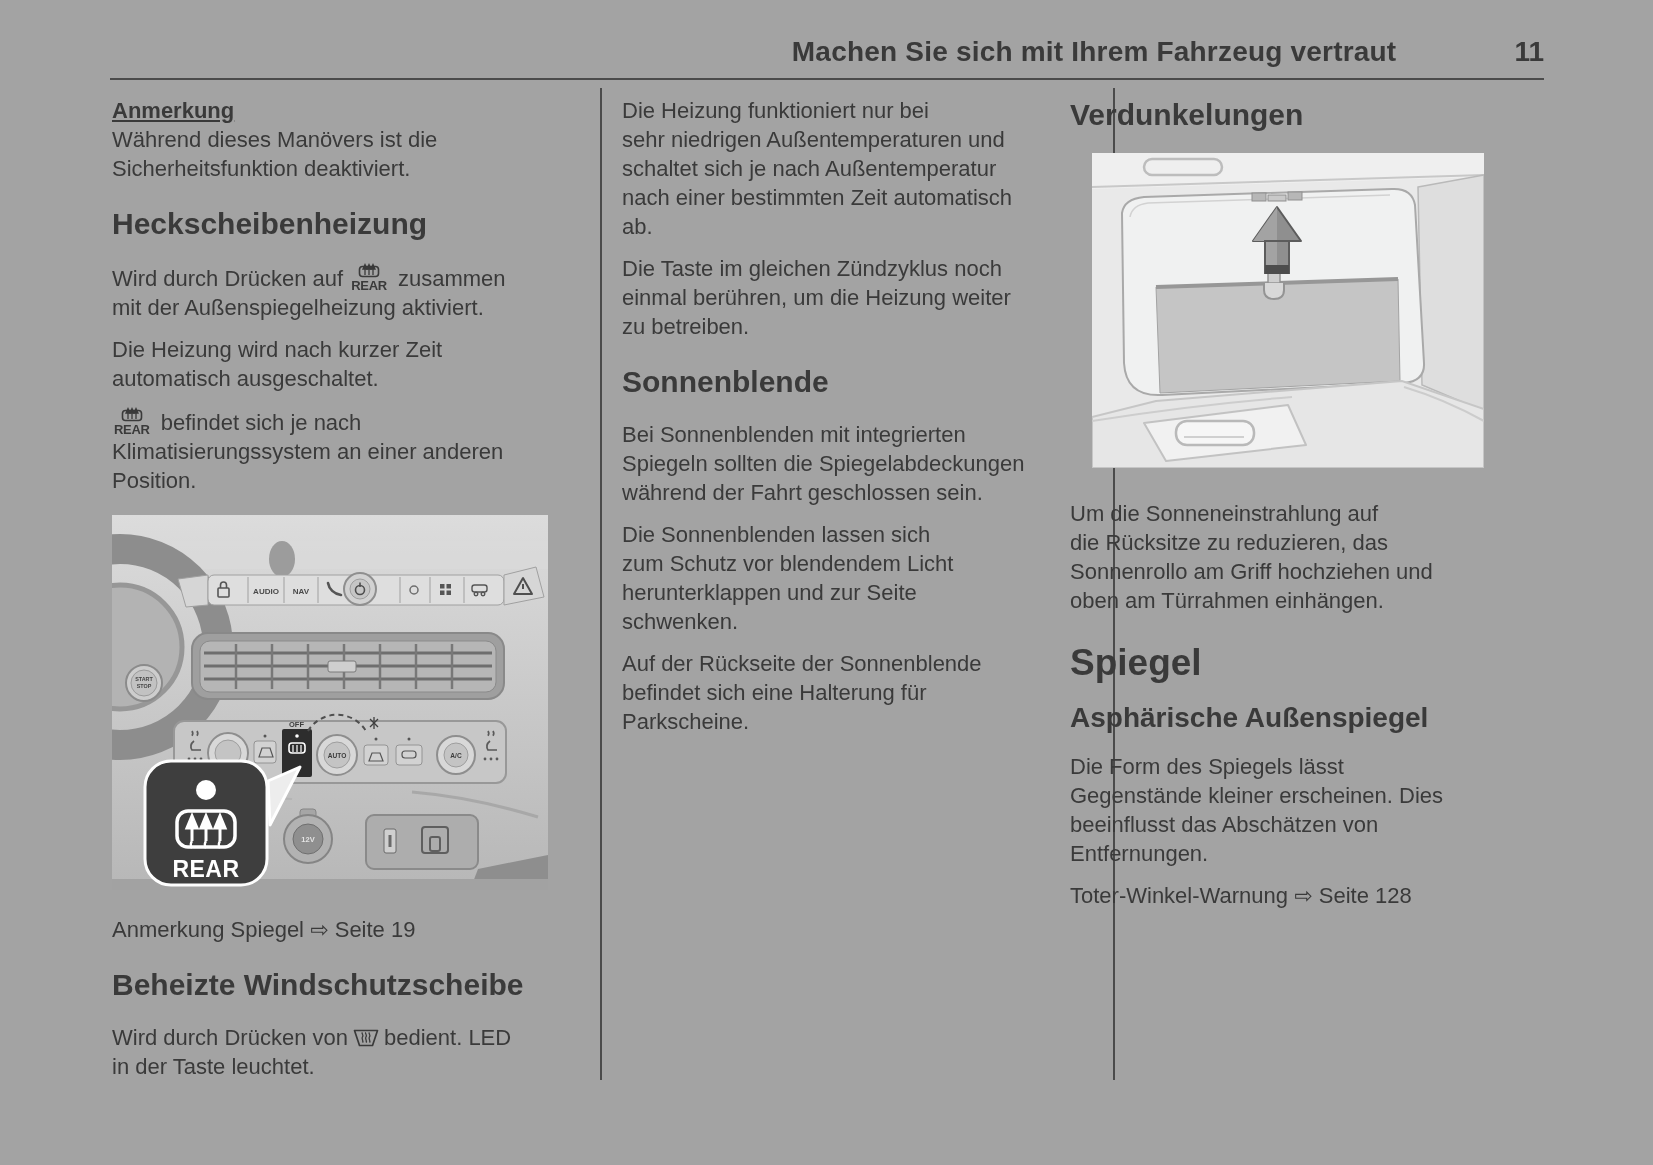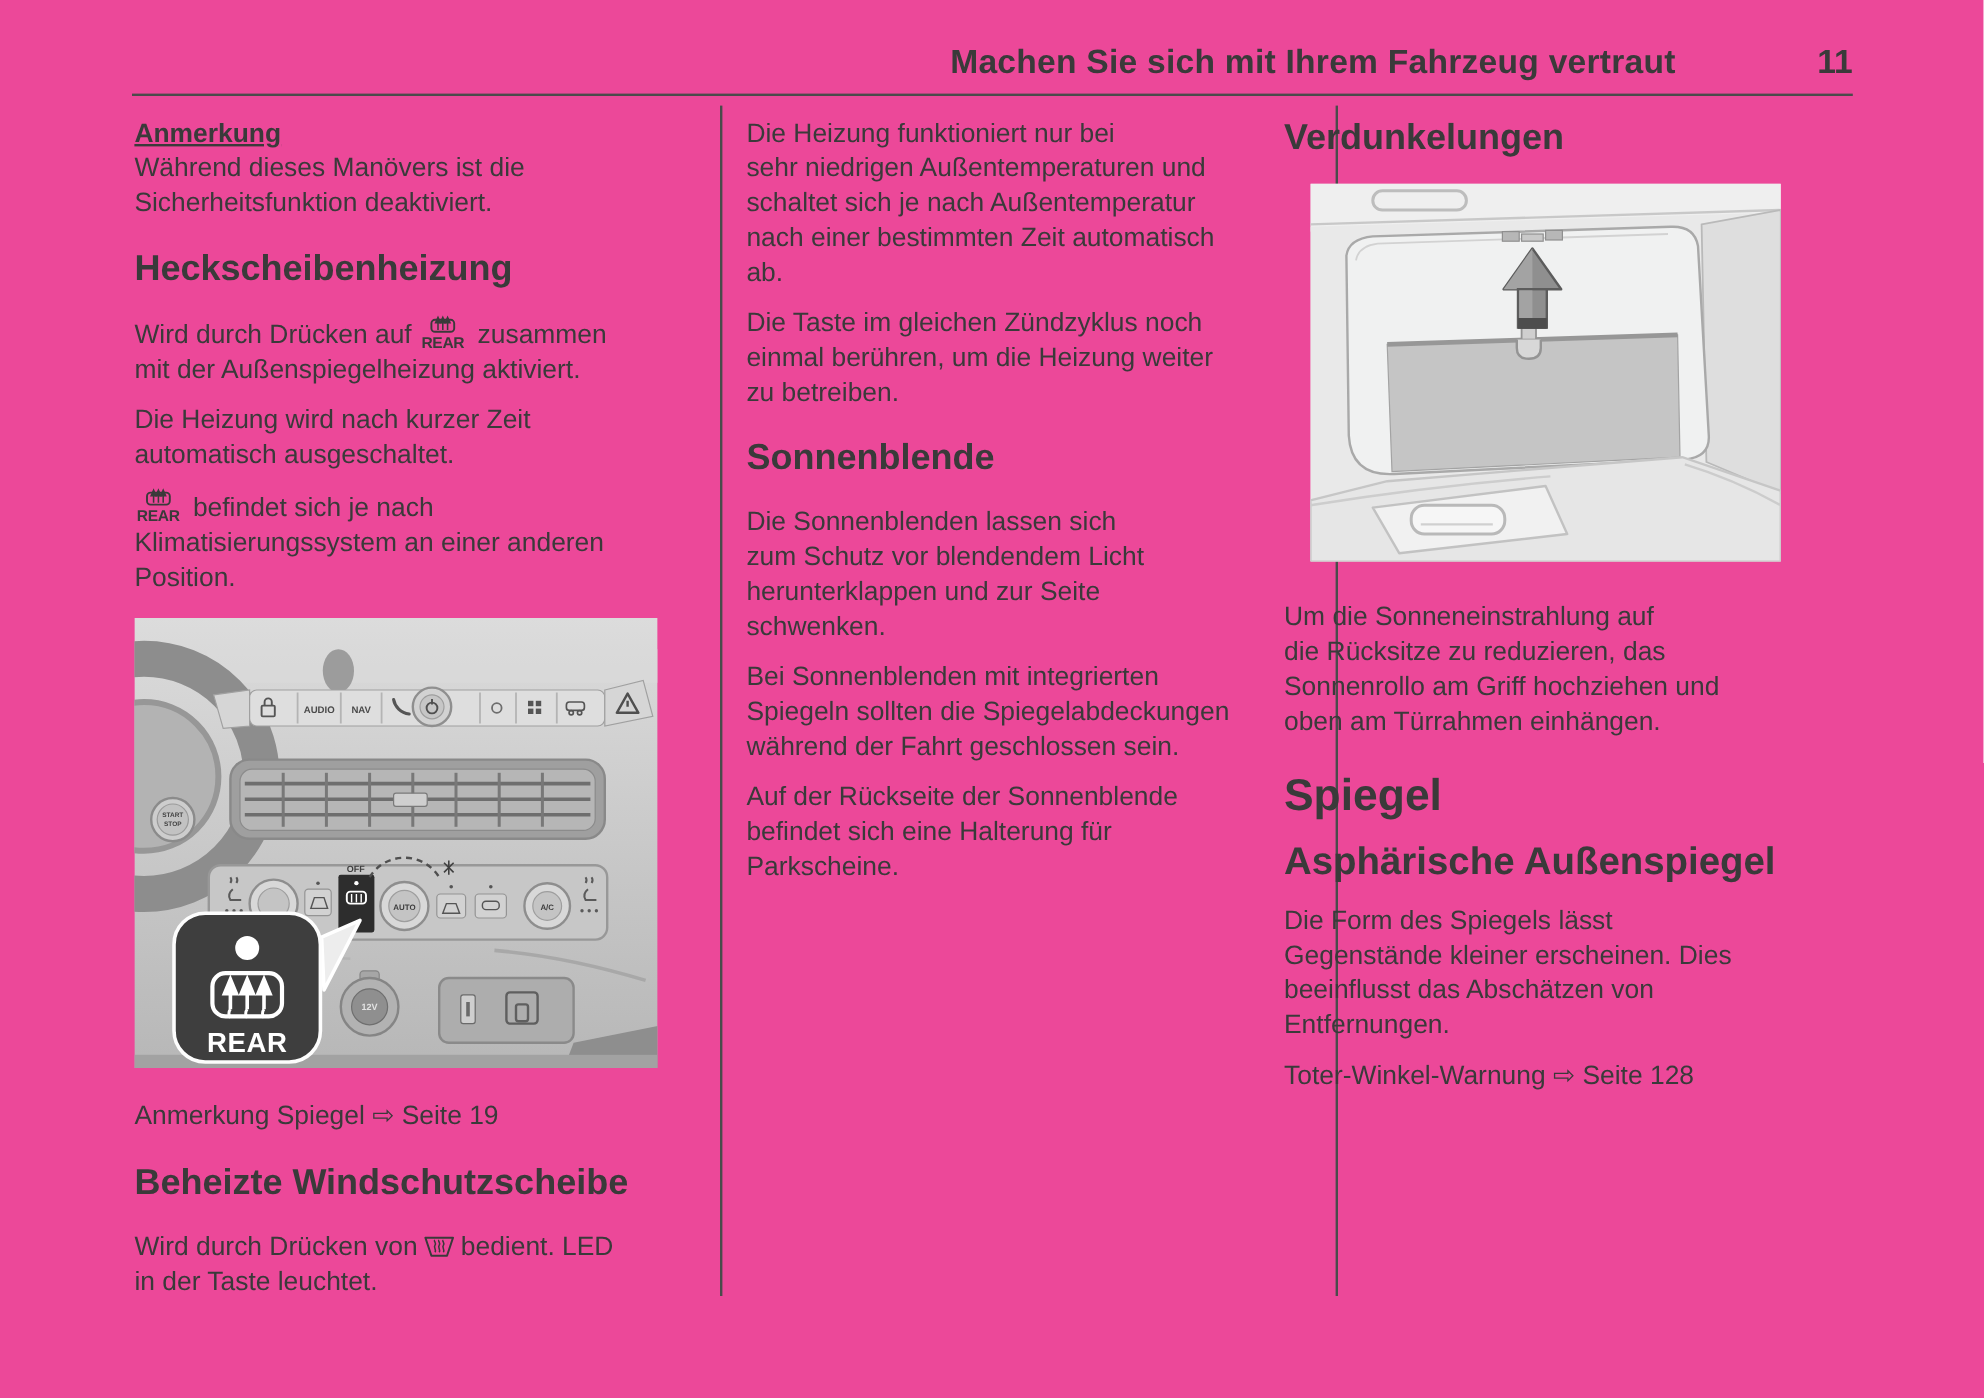--- a/index.html
+++ b/index.html
@@ -1,31 +1,31 @@
 <!DOCTYPE html>
 <html><head>
 <meta charset="utf-8">
 <style>
   html,body{margin:0;padding:0;background:#ffffff;}
-  #page{position:relative;width:1653px;height:1165px;background:#ec4899;overflow:hidden;
+  #page{position:relative;width:1653px;height:1165px;background:#a3a3a3;overflow:hidden;
         font-family:"Liberation Sans","DejaVu Sans",sans-serif;color:#3a3a3a;}
   
   .hdr{position:absolute;left:110px;top:36px;width:1434px;display:flex;justify-content:flex-end;
        align-items:baseline;border-bottom:2px solid #4b4b4b;padding-bottom:10px;}
   .hdr-title{font-size:28px;font-weight:700;margin-right:118px;letter-spacing:.2px;}
   .hdr-page{font-size:28px;font-weight:700;}
   
   .vr{position:absolute;top:88px;width:2px;height:992px;background:#4b4b4b;}
   
   .col{position:absolute;top:96px;font-size:22px;line-height:29px;}
   .para{margin:0 0 13px 0;}
   .note-label{font-weight:700;text-decoration:underline;}
   h2.sec{font-size:30px;line-height:37px;font-weight:700;margin:22px 0 20px 0;color:#3a3a3a;}
   h2.sec.first{margin-top:0;}
-  h2.sec.sub{font-size:32px;margin:0 0 16px 0;}
+  h2.sec.sub{font-size:28px;margin:0 0 16px 0;}
   h1.big{font-size:37px;line-height:44px;font-weight:700;margin:26px 0 14px 0;color:#3a3a3a;}
   figure{margin:0;}
   .fig1{margin:20px 0 18px 0;}
   .fig2{margin:14px 0 24px 22px;}
   
   .rear-sym{display:inline-block;text-align:center;vertical-align:-4px;line-height:1;margin:0 5px 0 2px;}
   .rear-sym svg{display:block;margin:0 auto 1px auto;}
   .rear-sym .rlabel{display:block;font-size:13px;font-weight:700;letter-spacing:-.3px;color:#3a3a3a;}
   .ws-icon{vertical-align:-4px;margin:0 4px;}
   .arr{font-family:"DejaVu Sans",sans-serif;}
@@ -301,22 +301,22 @@
         </g>
       </svg><span>bedient. LED</span><br>
       <span>in der Taste leuchtet.</span>
     </div>
   </div>
 
   <div class="col" style="left:622px;width:430px">
     <div class="para">Die Heizung funktioniert nur bei<br>sehr niedrigen Außentemperaturen und<br>schaltet sich je nach Außentemperatur<br>nach einer bestimmten Zeit automatisch<br>ab.</div>
     <div class="para">Die Taste im gleichen Zündzyklus noch<br>einmal berühren, um die Heizung weiter<br>zu betreiben.</div>
     <h2 class="sec">Sonnenblende</h2>
+    <div class="para">Bei Sonnenblenden mit integrierten<br>Spiegeln sollten die Spiegelabdeckungen<br>während der Fahrt geschlossen sein.</div>
     <div class="para">Die Sonnenblenden lassen sich<br>zum Schutz vor blendendem Licht<br>herunterklappen und zur Seite<br>schwenken.</div>
-    <div class="para">Bei Sonnenblenden mit integrierten<br>Spiegeln sollten die Spiegelabdeckungen<br>während der Fahrt geschlossen sein.</div>
     <div class="para">Auf der Rückseite der Sonnenblende<br>befindet sich eine Halterung für<br>Parkscheine.</div>
   </div>
 
   <div class="col" style="left:1070px;width:424px">
     <h2 class="sec first">Verdunkelungen</h2>
 
     <figure class="fig2">
       <svg width="392" height="315" viewBox="0 0 392 315">
         <rect width="392" height="315" fill="#f4f4f4"></rect>
         <rect width="392" height="40" fill="#efefef"></rect>

